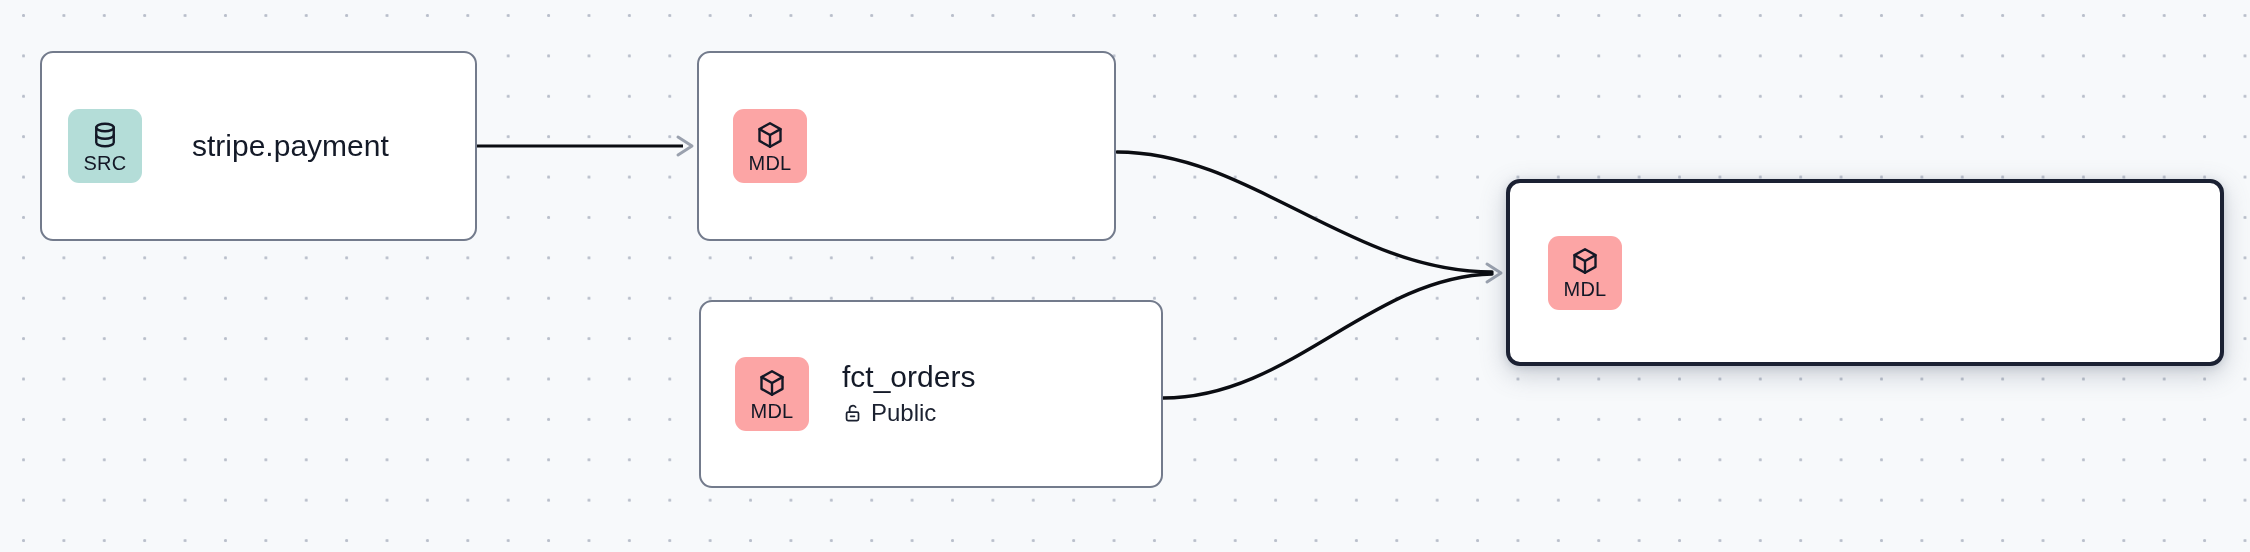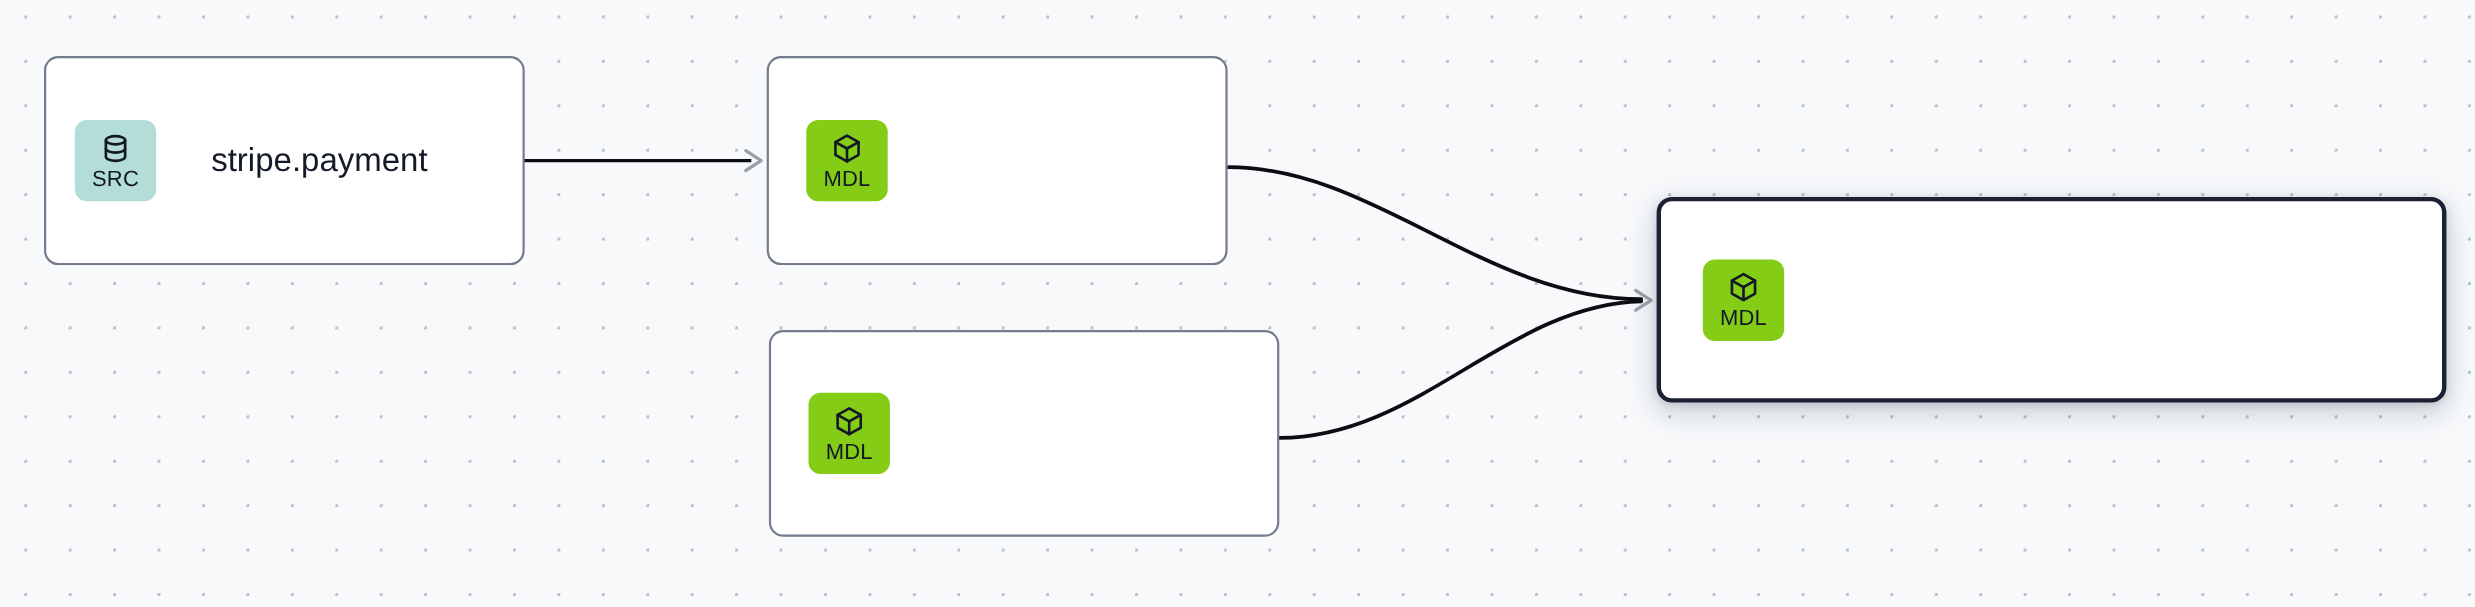--- a/index.html
+++ b/index.html
@@ -58,21 +58,21 @@
     width: 74px;
     height: 74px;
     border-radius: 11px;
     display: flex;
     flex-direction: column;
     align-items: center;
     justify-content: center;
     gap: 1px;
   }
   .badge.src { background: #b4ddd8; }
-  .badge.mdl { background: #84cc16; justify-content: center; }
+  .badge.mdl { background: #fca5a5; justify-content: center; }
 
   .badge svg { display: block; }
 
   .badge-text {
     font-size: 20px;
     line-height: 20px;
     color: #131826;
     letter-spacing: 0.2px;
     font-weight: 400;
     margin-top: 2px;
@@ -172,20 +172,31 @@
 
   <div class="node" id="node-fct-orders">
     <div class="badge mdl">
       <svg width="30" height="30" viewBox="0 0 24 24" fill="none" stroke="#131826" stroke-width="1.9" stroke-linecap="round" stroke-linejoin="round">
         <path d="M12 2.6 20.4 7.3v9.4L12 21.4 3.6 16.7V7.3z"></path>
         <path d="M3.6 7.3 12 12l8.4-4.7"></path>
         <path d="M12 12v9.4"></path>
       </svg>
       <span class="badge-text">MDL</span>
     </div>
+    <div class="node-body">
+      <div class="node-title">fct_orders</div>
+      <div class="node-sub">
+        <svg width="22" height="22" viewBox="0 0 24 24" fill="none" stroke="#1b2130" stroke-width="1.9" stroke-linecap="round" stroke-linejoin="round">
+          <rect x="5" y="11" width="13" height="9.2" rx="1.6"></rect>
+          <path d="M8.3 11V7.6a3.6 3.6 0 0 1 6.6-2"></path>
+          <path d="M9.4 15.6h4.2"></path>
+        </svg>
+        <span>Public</span>
+      </div>
+    </div>
   </div>
 
   <div class="node selected" id="node-agg">
     <div class="badge mdl">
       <svg width="30" height="30" viewBox="0 0 24 24" fill="none" stroke="#131826" stroke-width="1.9" stroke-linecap="round" stroke-linejoin="round">
         <path d="M12 2.6 20.4 7.3v9.4L12 21.4 3.6 16.7V7.3z"></path>
         <path d="M3.6 7.3 12 12l8.4-4.7"></path>
         <path d="M12 12v9.4"></path>
       </svg>
       <span class="badge-text">MDL</span>

